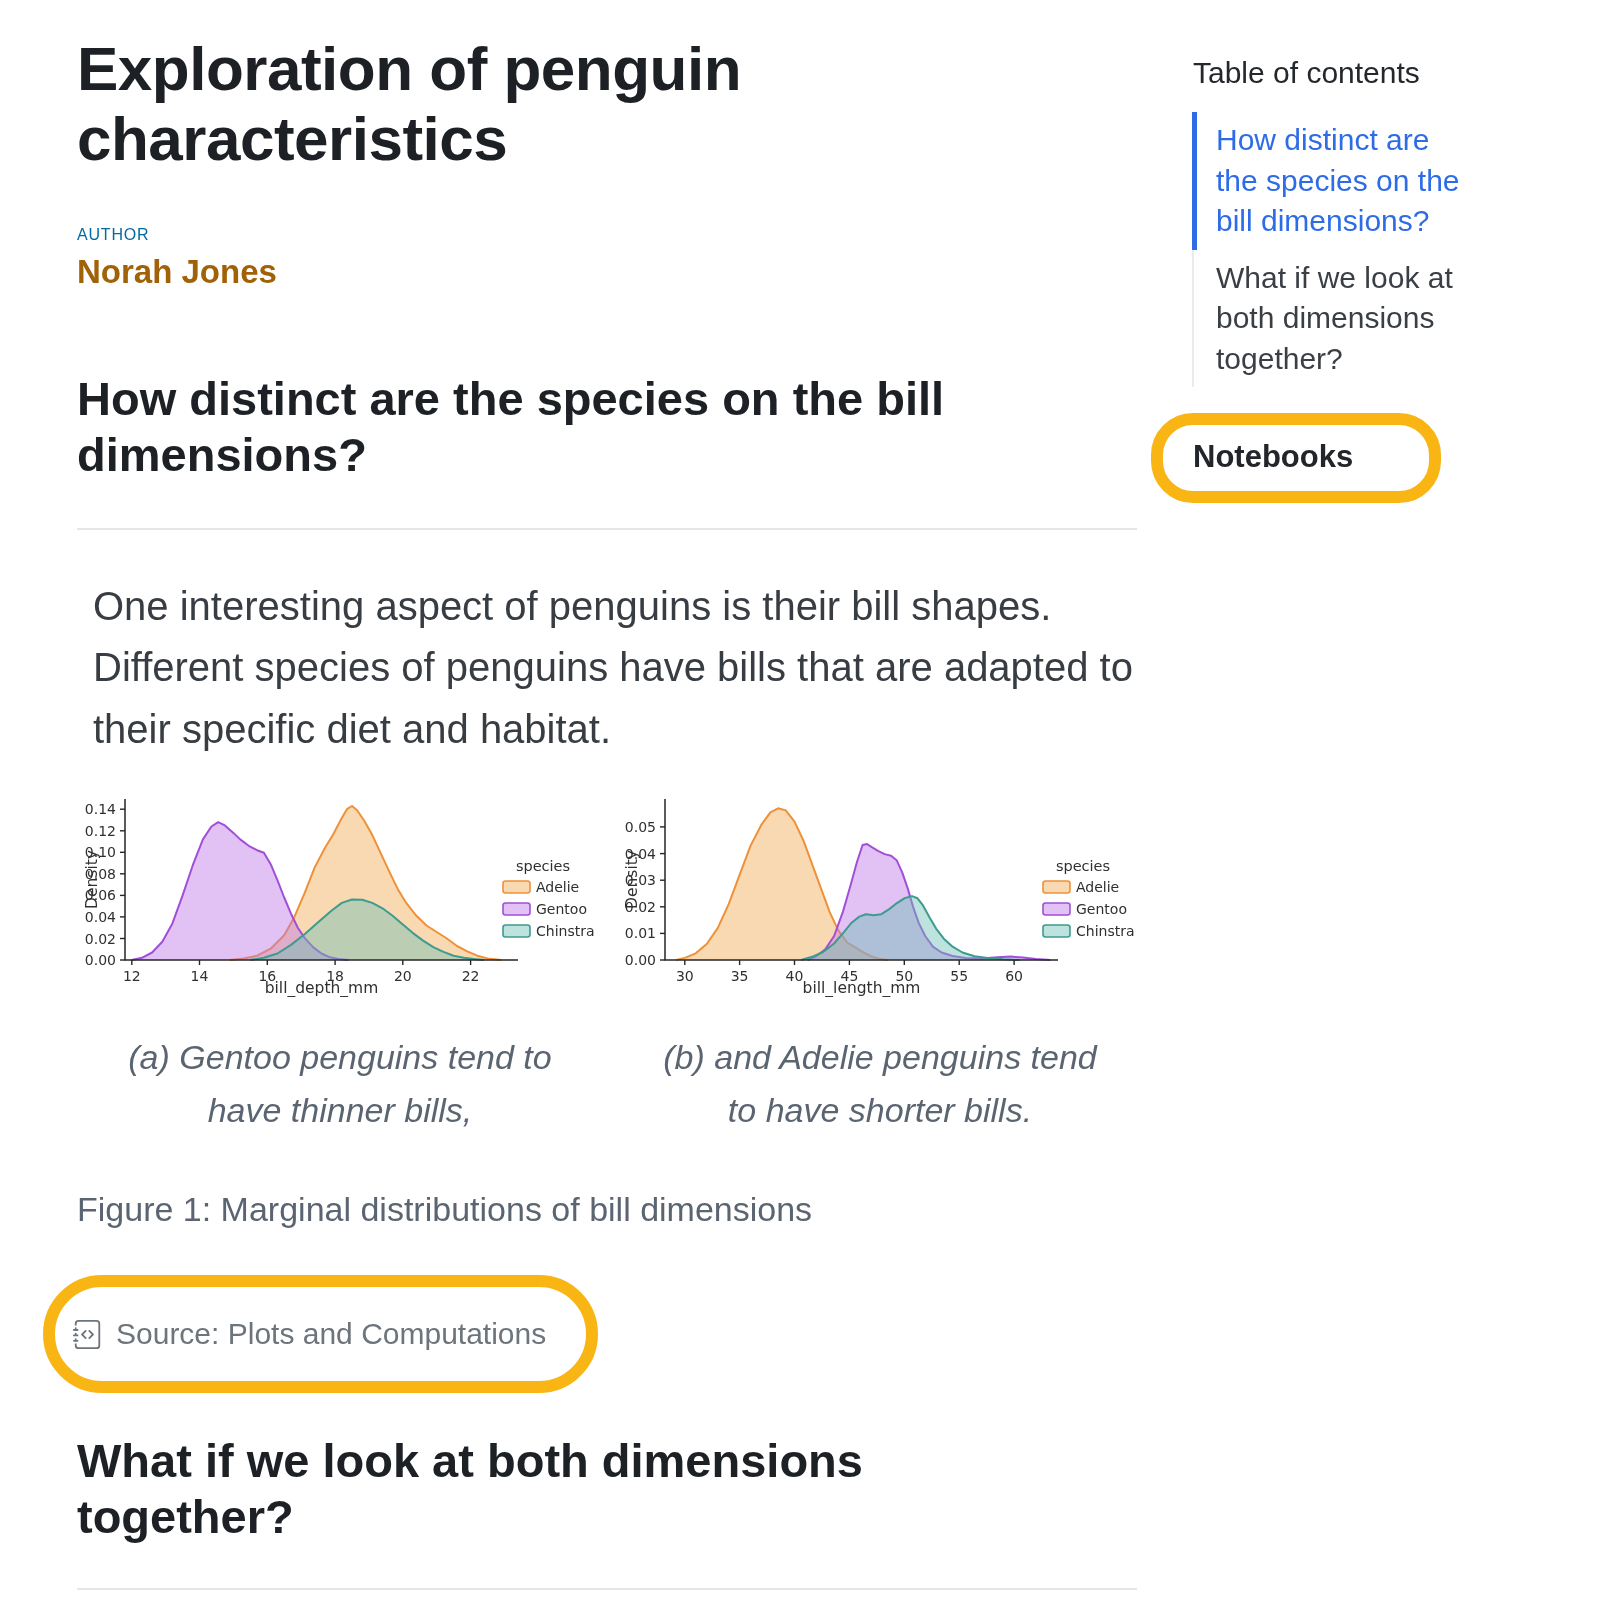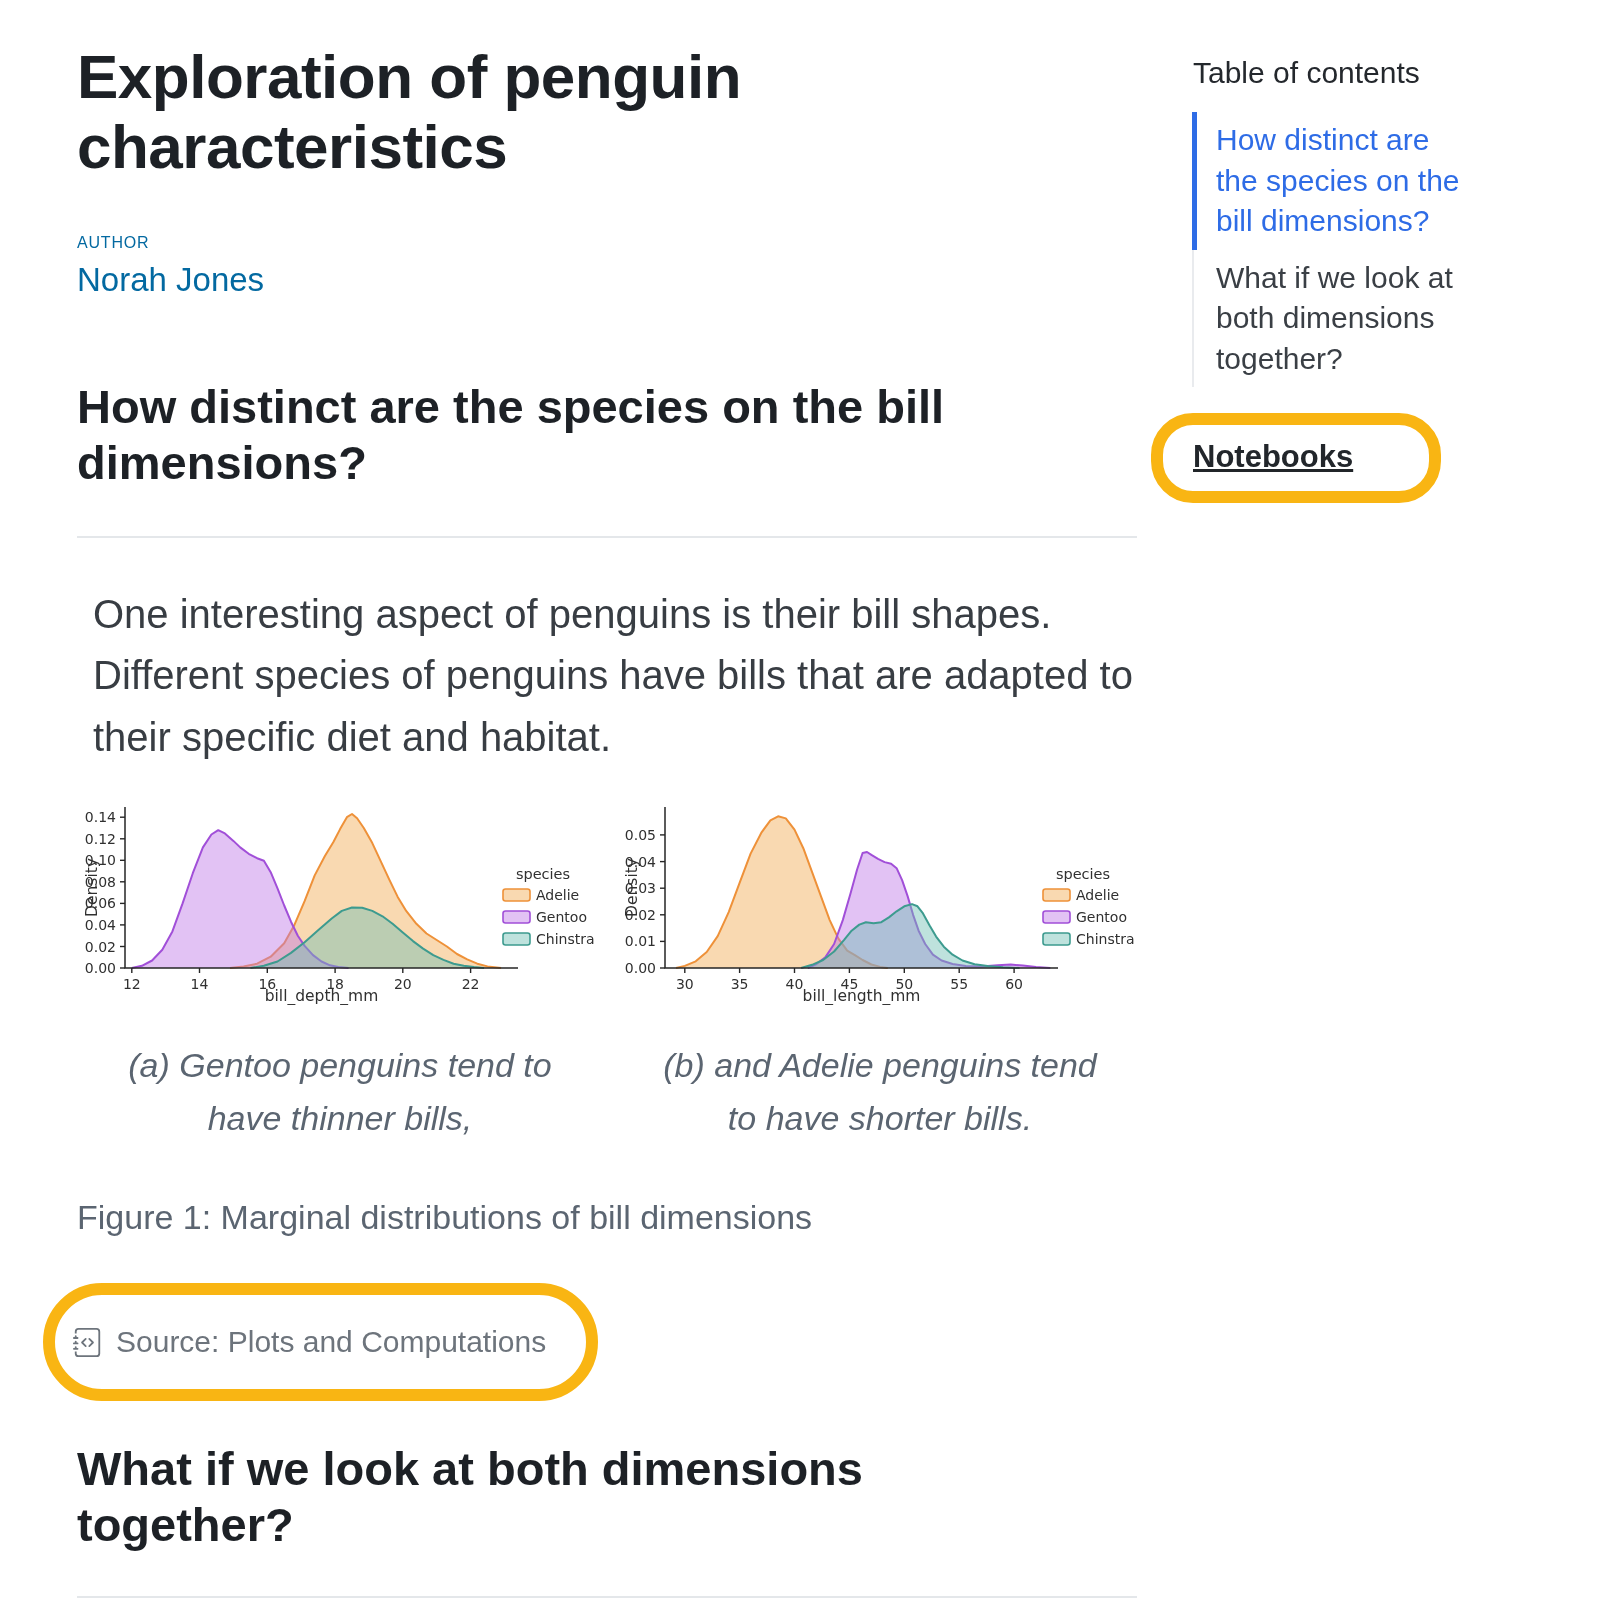--- a/index.html
+++ b/index.html
@@ -3,25 +3,25 @@
 <meta charset="utf-8">
 <style>
   :root{ --blue:#2E6CE6; --orange:#F9B513; }
   *{box-sizing:border-box;}
   html,body{margin:0;padding:0;}
   body{
     width:1600px;height:1600px;overflow:hidden;position:relative;
     background:#ffffff;color:#212529;
     font-family:"Liberation Sans", sans-serif;
   }
-  .main{position:absolute;left:77px;top:16px;width:1060px;}
+  .main{position:absolute;left:77px;top:8px;width:1060px;}
   h1{margin:26px 0 0;font-size:62px;font-weight:700;line-height:1.13;
      color:#1d2126;letter-spacing:-0.5px;}
   .author-label{margin-top:52px;font-size:16px;color:#0369a1;letter-spacing:0.8px;}
-  .author-name{margin-top:9px;font-size:33px;color:#0369a1;}
+  .author-name{margin-top:9px;font-size:33px;color:#a16207;font-weight:bold;}
   h2{font-size:47px;font-weight:700;color:#1d2126;line-height:1.2;margin:0;}
   h2.h2-rule{border-bottom:2px solid #e4e7ea;}
   h2.first{margin-top:80px;padding-bottom:44px;}
   h2.first .h2inner{display:block;max-width:1000px;}
   h2.last{margin-top:40px;padding-bottom:42px;}
   h2.last .h2inner{display:block;max-width:900px;}
   p.intro{margin:46px 16px 0;width:1075px;font-size:40px;line-height:1.54;color:#383d43;}
   .figures{margin-top:26px;display:flex;gap:30px;padding-left:8px;}
   figure.fig{margin:0;width:510px;}
   svg.chart{display:block;width:510px;height:210px;}
@@ -34,21 +34,21 @@
   .src-link{display:inline-flex;align-items:center;gap:14px;color:#6d747c;
             font-size:30px;text-decoration:none;cursor:pointer;}
   .src-link svg{width:29px;height:29px;flex:0 0 auto;}
   .sidebar{position:absolute;left:1151px;top:12px;width:330px;}
   .toc-title{margin:44px 0 22px 42px;font-size:30px;color:#24282d;}
   .toc-item{display:block;margin-left:41px;font-size:30px;line-height:1.35;
             padding:8px 0 8px 19px;width:280px;text-decoration:none;cursor:pointer;}
   .toc-item.active{border-left:5px solid var(--blue);color:var(--blue);}
   .toc-item.inactive{border-left:2px solid #e9ebee;padding-left:22px;color:#3a3f45;}
   .nb-box{margin-top:26px;width:290px;border:12px solid var(--orange);
-          border-radius:42px;padding:8px 20px 16px 30px;text-decoration:underline;}
+          border-radius:42px;padding:8px 20px 16px 30px;}
   .nb-title{font-size:31px;font-weight:700;color:#22262b;margin-top:6px;}
   .nb-link{display:block;margin-top:14px;font-size:31px;line-height:1.48;
            color:#30353b;text-decoration:none;cursor:pointer;}
   .nb-link svg{width:33px;height:33px;vertical-align:-5px;margin-right:12px;}
 </style>
 </head>
 <body>
 
 <div class="main">
   <h1>Exploration of penguin characteristics</h1>

